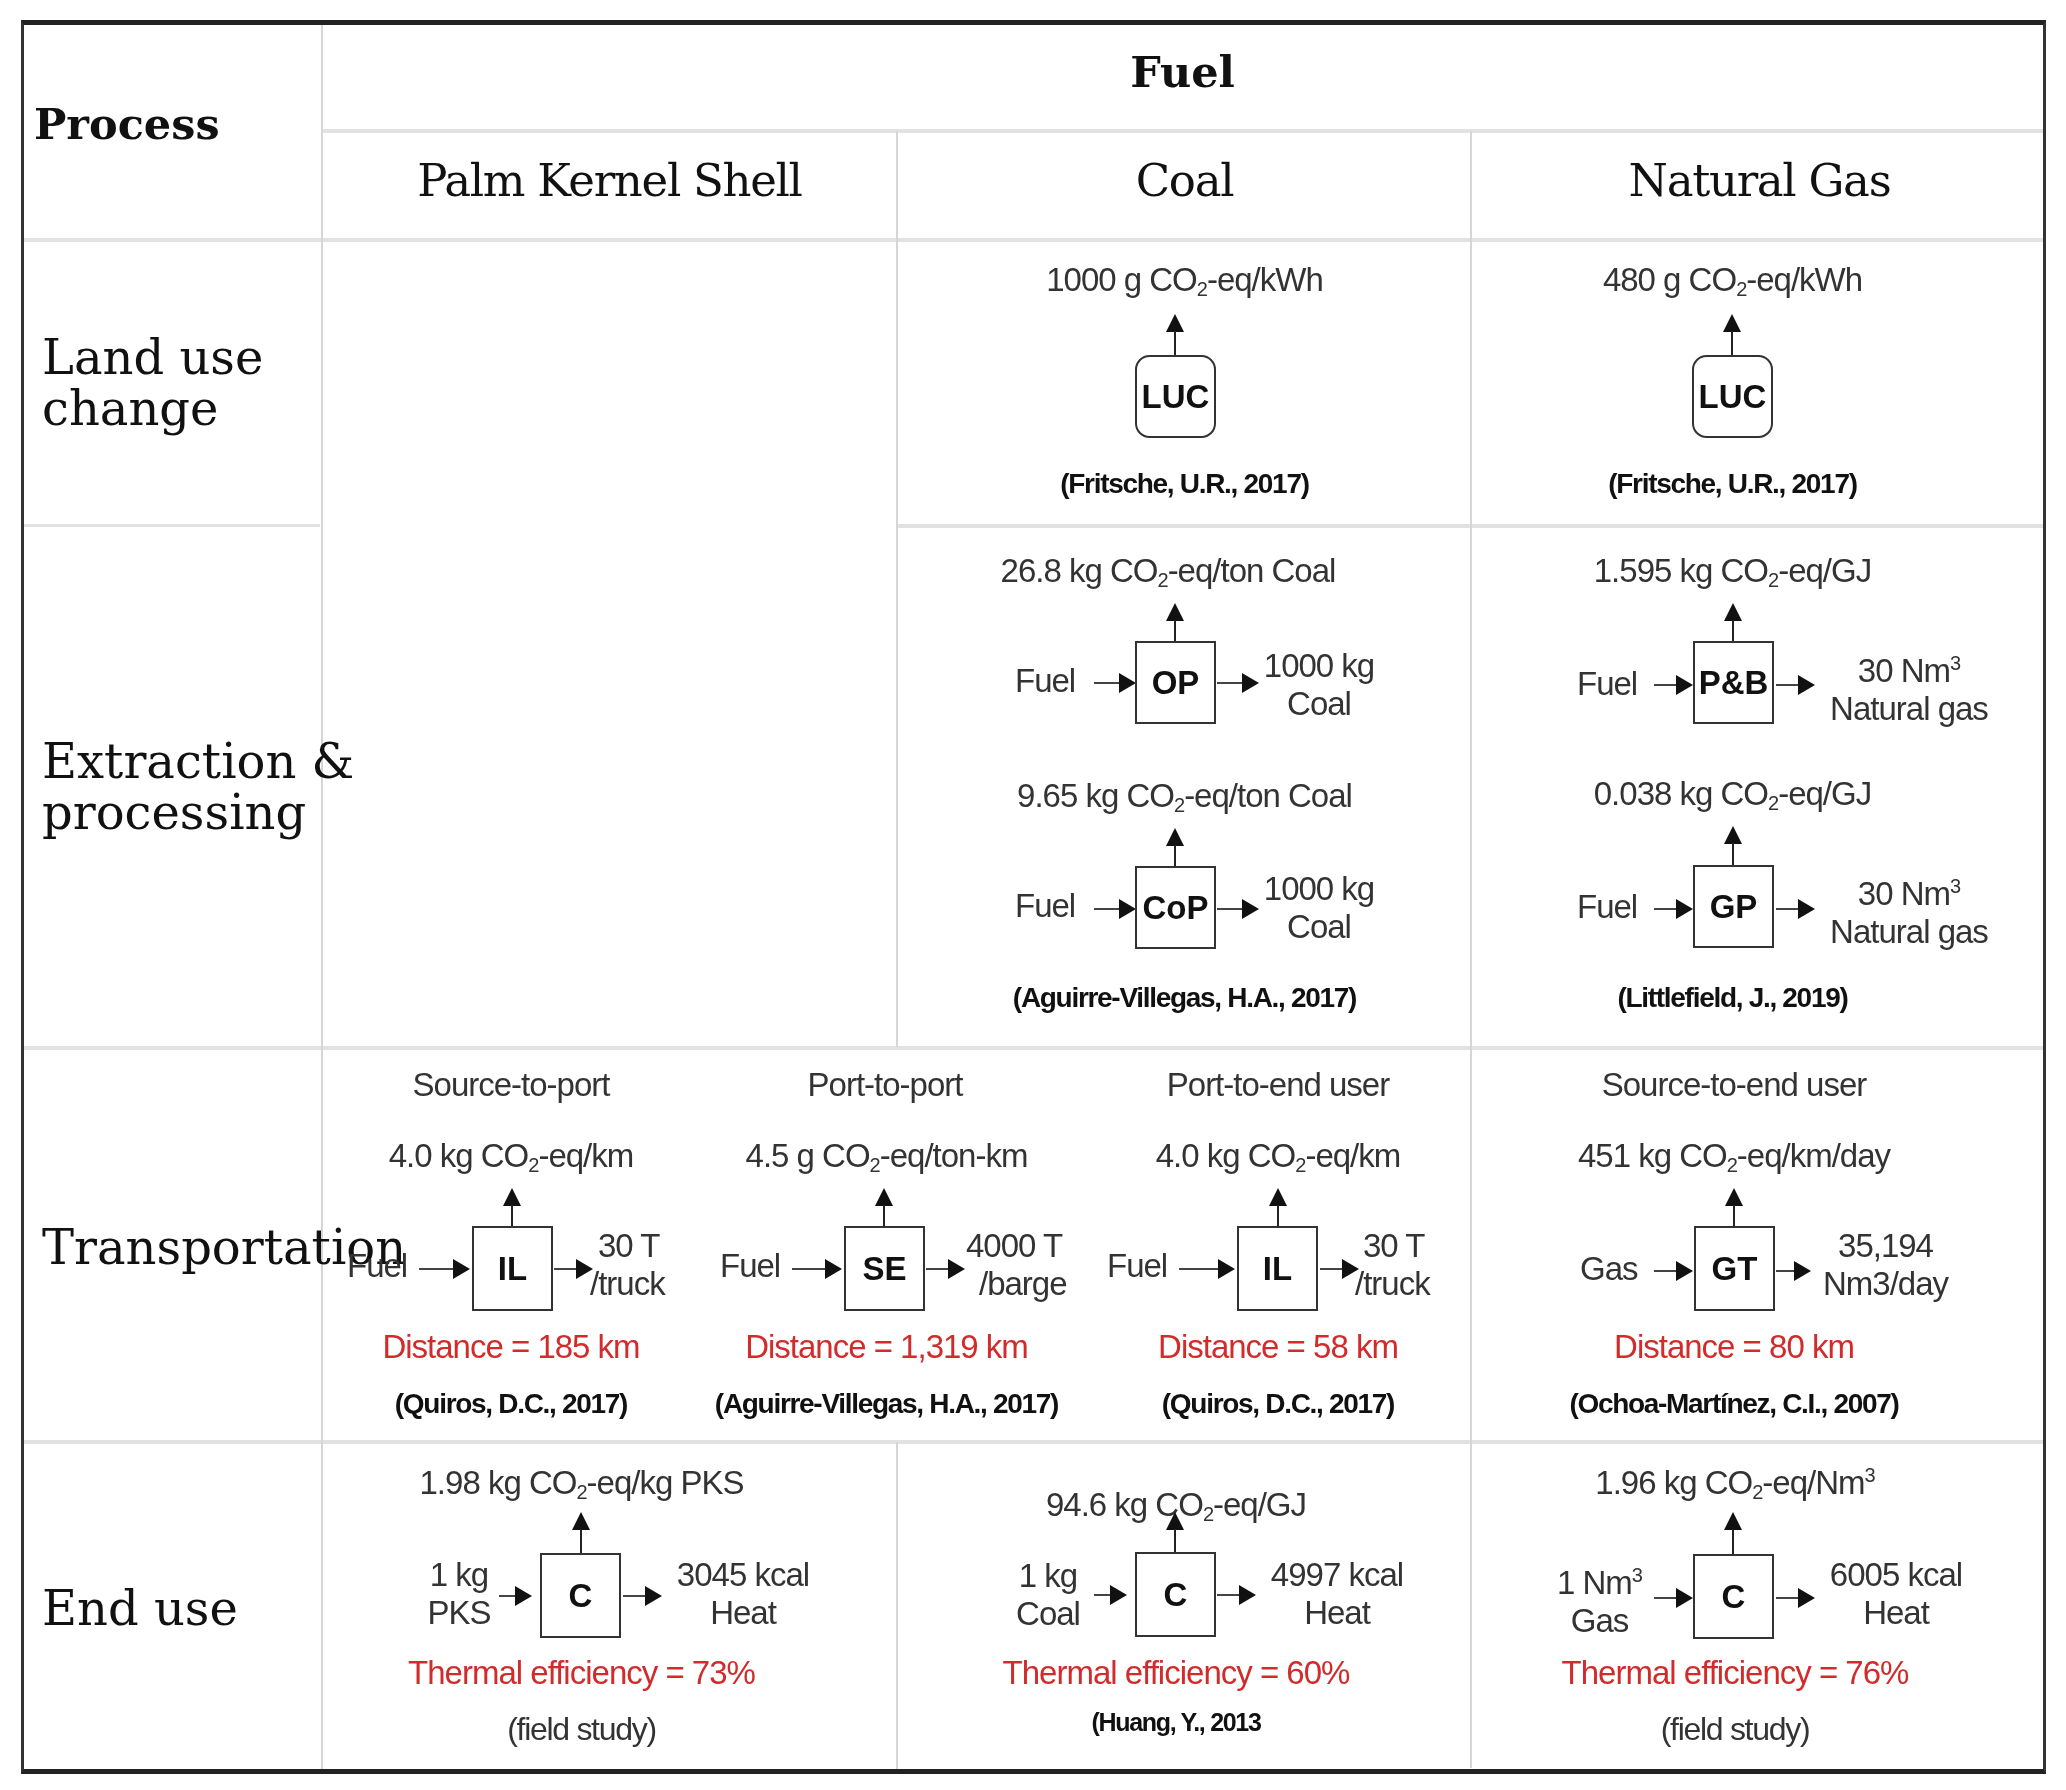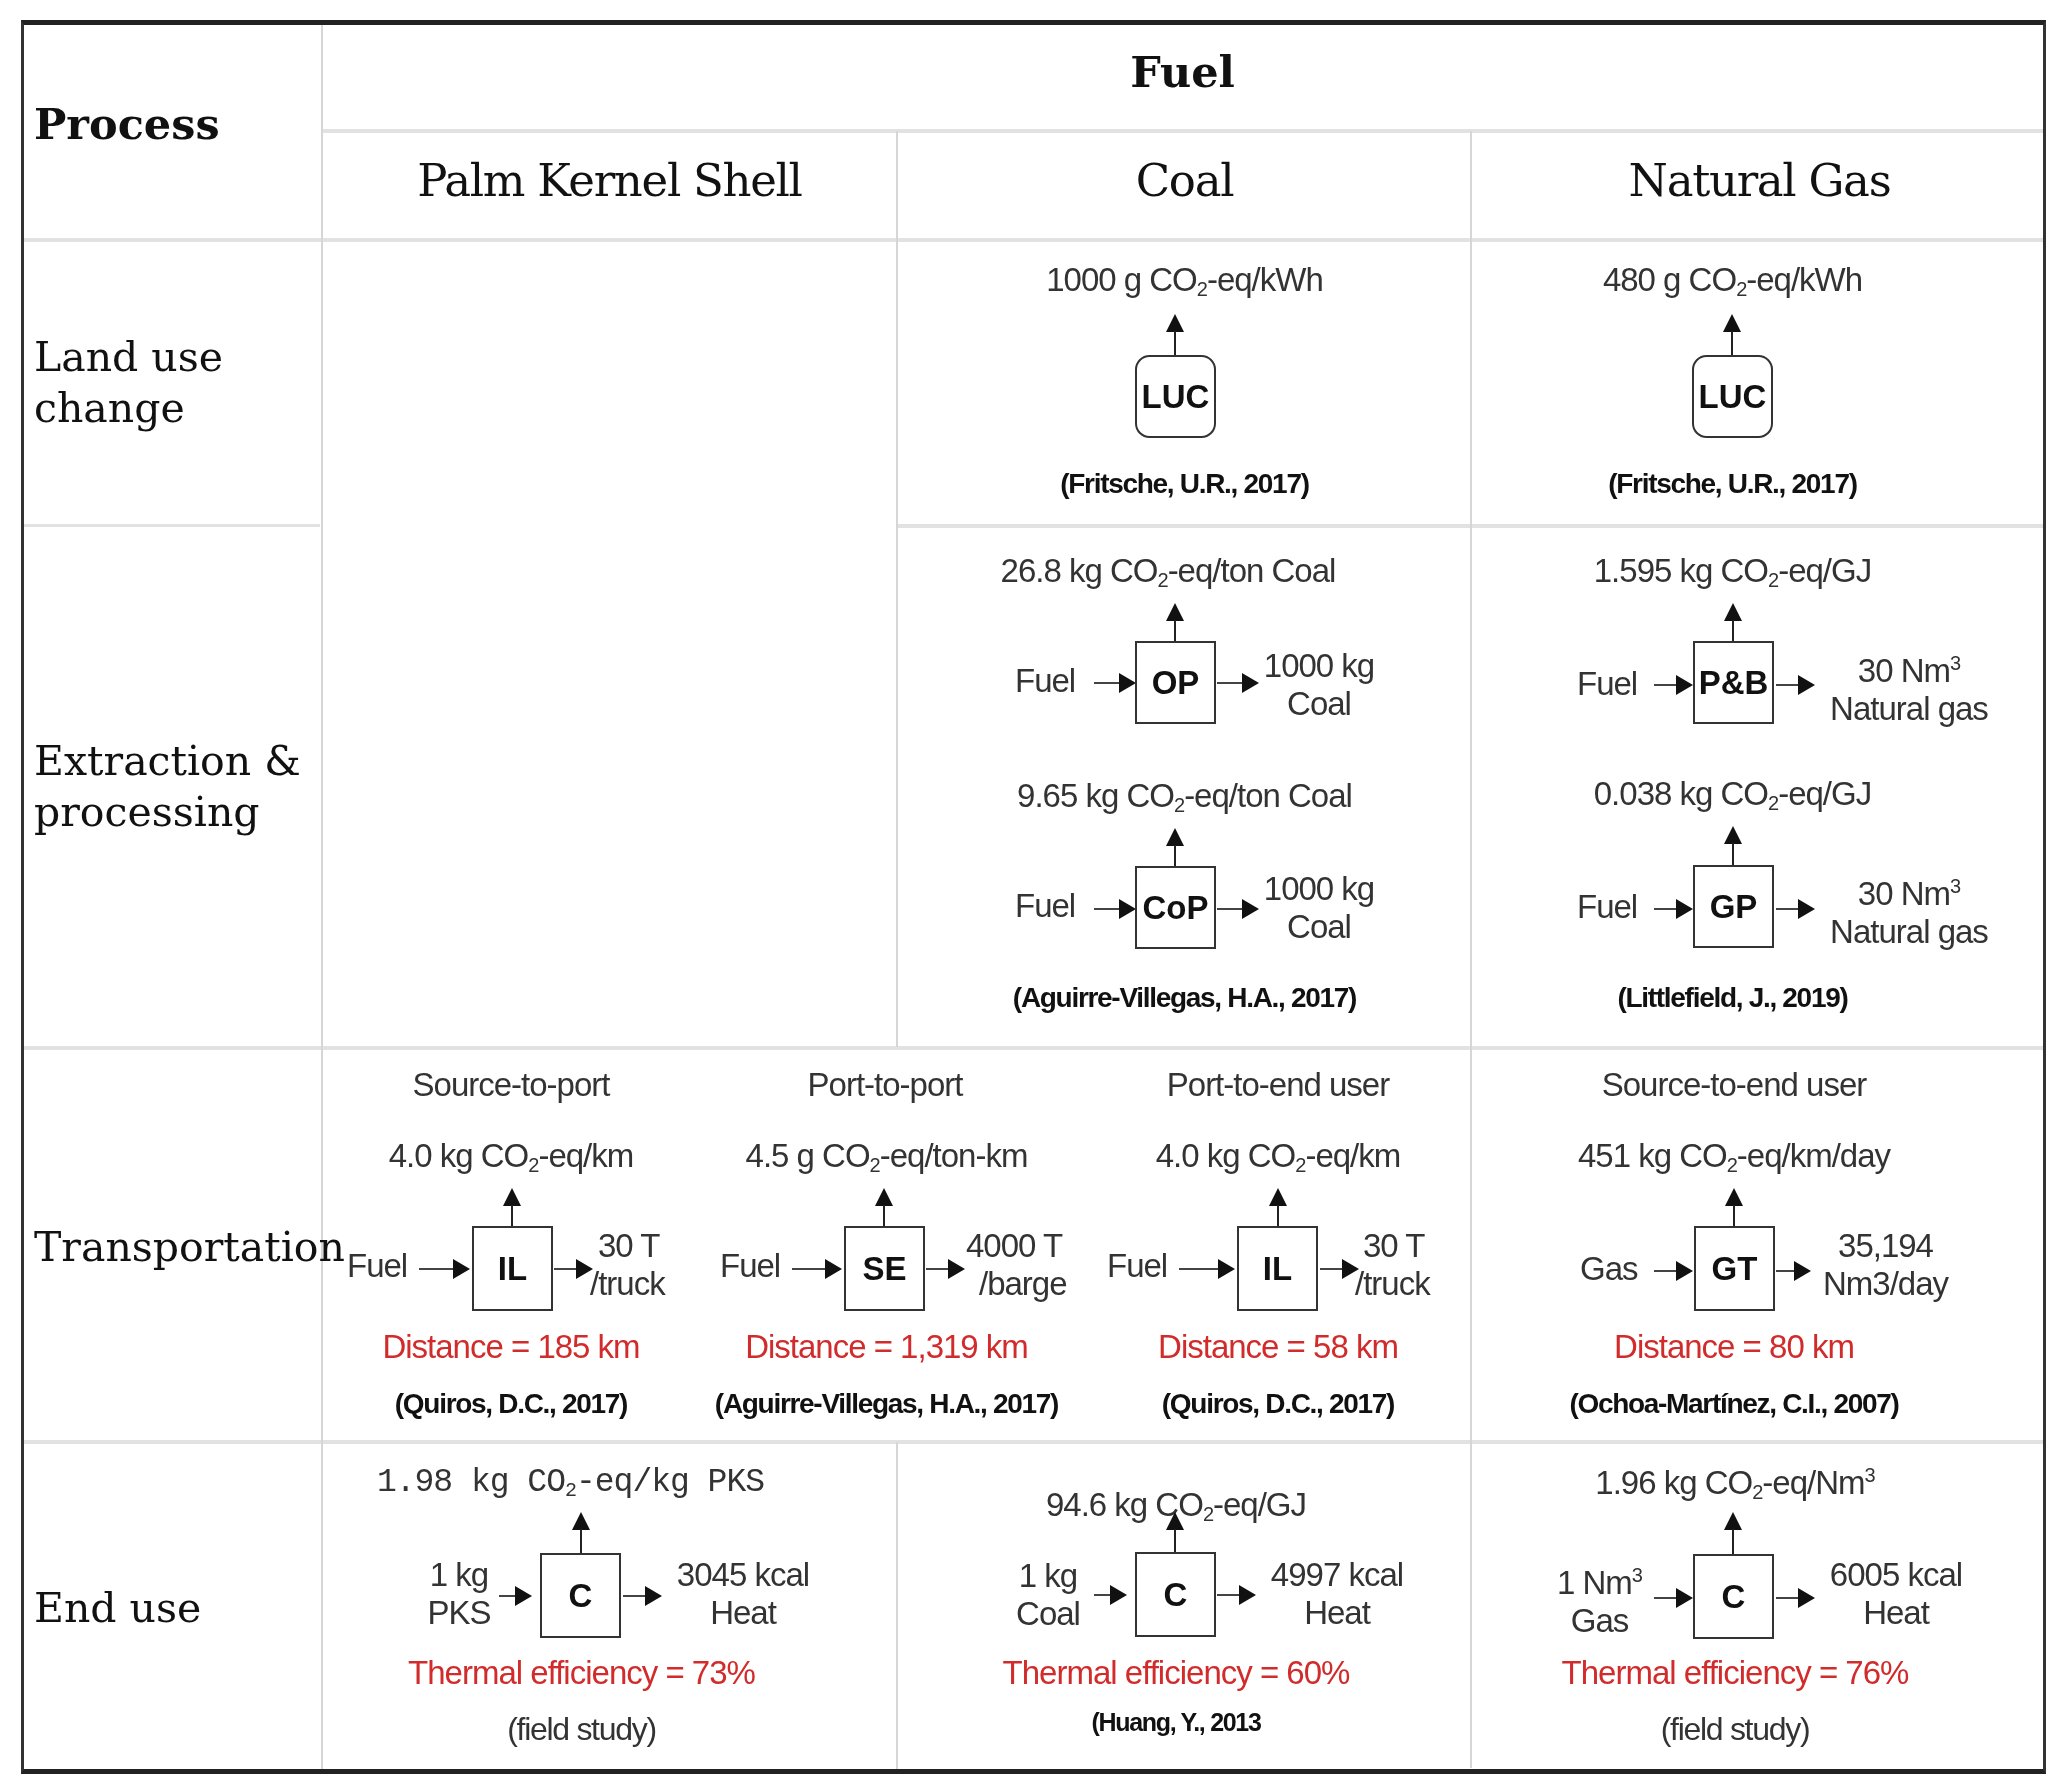--- a/index.html
+++ b/index.html
@@ -11,21 +11,21 @@
     box-sizing:border-box;
   }
   .hl { position:absolute; height:4px; background:#e2e2e2; }
   .vl { position:absolute; width:2px; background:#d6d6d6; }
   .serif { font-family:"DejaVu Serif", "Liberation Serif", serif; color:#111; }
   .sans { font-family:"Liberation Sans", "DejaVu Sans", sans-serif; color:#333; }
   .abs { position:absolute; }
   .hdr-fuel { font-weight:bold; font-size:43px; }
   .hdr-process { font-weight:bold; font-size:43px; }
   .hdr-col { font-size:45px; letter-spacing:-1.3px; text-align:center; }
-  .rowlabel { font-size:41px; line-height:51px; }
+  .rowlabel { font-size:48px; line-height:51px;margin-left:8px; }
   .emis { font-size:33px; text-align:center; white-space:nowrap; letter-spacing:-1px; }
   .emis sub { font-size:20px; vertical-align:-5.3px; }
   .emis sup, .io sup { font-size:20px; vertical-align:12px; }
   .io { font-size:33px; text-align:center; line-height:38px; white-space:nowrap; letter-spacing:-1px; }
   .box { position:absolute; border:2.6px solid #333; background:#fff; box-sizing:border-box;
          display:flex; align-items:center; justify-content:center;
          font-family:"Liberation Sans", sans-serif; font-weight:bold; font-size:33px; color:#111; }
   .box.round { border-radius:14.5px; }
   .cite { font-family:"Liberation Sans", sans-serif; font-weight:bold; font-size:28px; color:#111;
           text-align:center; white-space:nowrap; letter-spacing:-1.3px; }
@@ -260,21 +260,21 @@
     <div class="shaft" style="left:0; width:20px;"></div>
     <div class="head" style="left:18.4px;"></div>
   </div>
 <div class="abs sans io" style="left:1813px; top:1227px; width:145px;">
     <div>35,194</div>
     <div>Nm3/day</div>
   </div>
 <div class="abs red" style="left:1537px; width:394px; top:1328px;">Distance = 80 km</div>
 <div class="abs cite" style="left:1504px; width:460px; top:1388px;">(Ochoa-Martínez, C.I., 2007)</div>
 
-<div class="abs sans emis" style="left:311px; width:519px; top:1464px;font-family:Liberation Mono, monospace;"><span>1.98 kg CO</span><sub>2</sub><span>-eq/kg PKS</span></div>
+<div class="abs sans emis" style="left:322px; width:519px; top:1464px;"><span>1.98 kg CO</span><sub>2</sub><span>-eq/kg PKS</span></div>
 <div class="up-arrow" style="left:581px; top:1512px;">
     <div class="head" style="top:0;"></div>
     <div class="shaft" style="top:17px; height:33px;"></div>
   </div>
 <div class="abs sans io" style="left:413px; top:1556px; width:92px;">
     <div>1 kg</div>
     <div>PKS</div>
   </div>
 <div class="r-arrow" style="left:499px; top:1596px;">
     <div class="shaft" style="left:0; width:17px;"></div>

